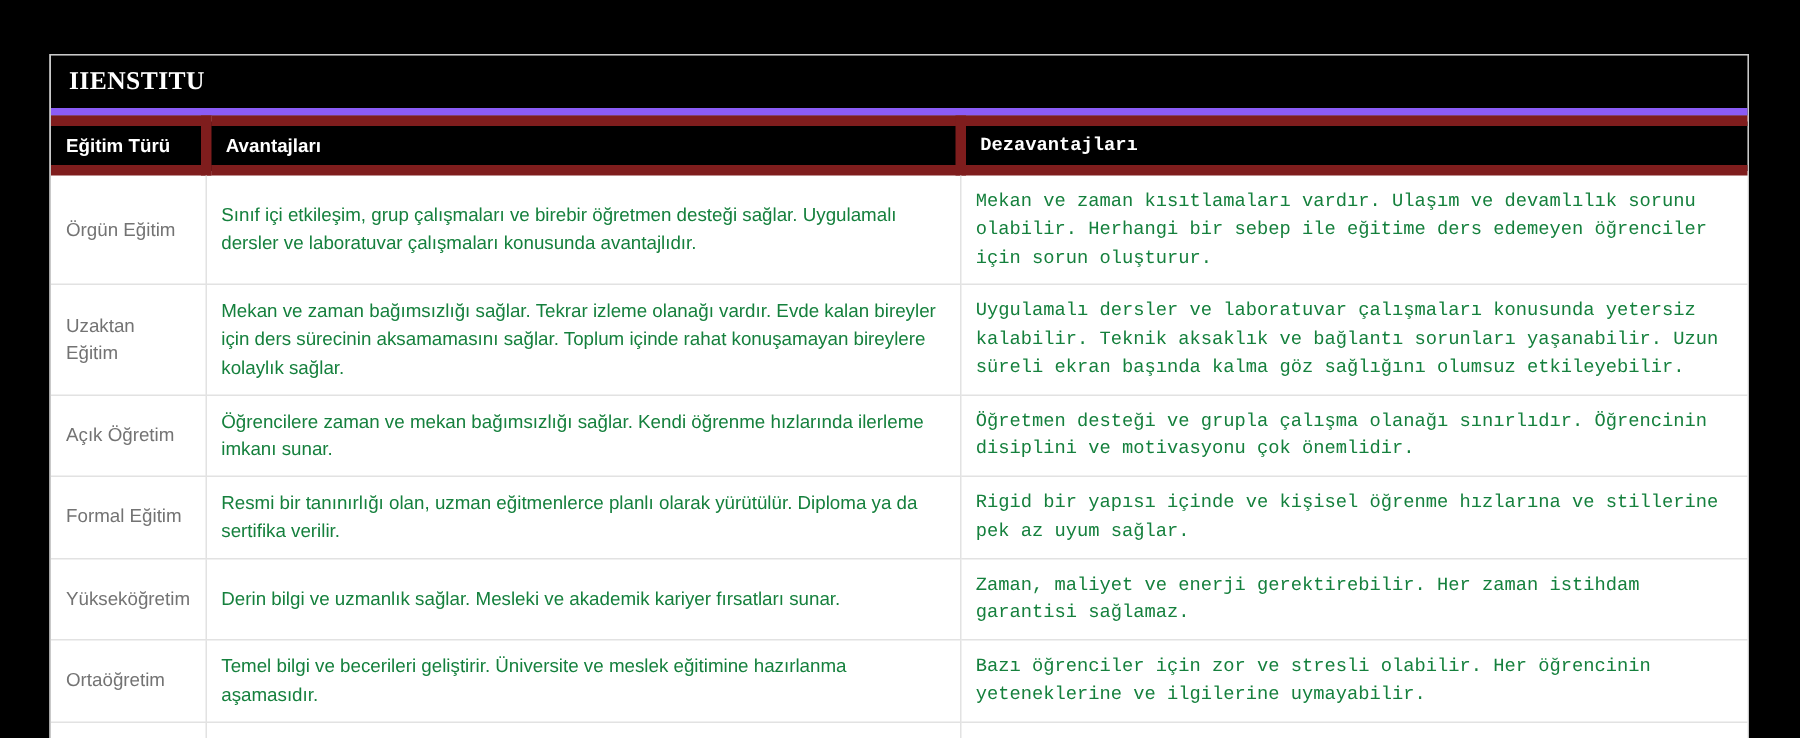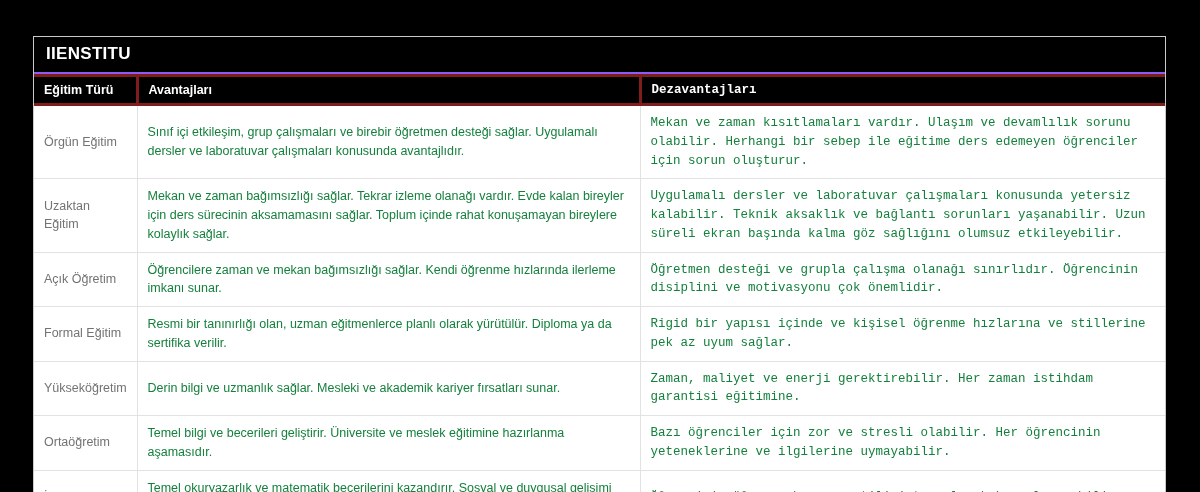--- a/index.html
+++ b/index.html
@@ -24,37 +24,38 @@
     border: 1px solid #c9c9c9;
     background: #ffffff;
   }
   .title-bar {
     background: #000000;
     color: #ffffff;
     font-size: 17px;
     font-weight: 700;
     letter-spacing: 0.3px;
     padding: 7px 12px 8px 12px;
-    border-bottom: 2px solid #8b5cf6;
+    border-bottom: 5px solid #8b5cf6;
+    font-family: Liberation Serif, serif;
   }
   table.edu {
     width: 100%;
     border-collapse: collapse;
     table-layout: fixed;
   }
   table.edu col.c-type { width: 103px; }
   table.edu col.c-adv  { width: 503px; }
   table.edu th {
     background: #000000;
     color: #ffffff;
     font-size: 12.5px;
     font-weight: 700;
     text-align: left;
     padding: 6px 10px;
-    border: 3px solid #7f1d1d;
+    border: 7px solid #7f1d1d;
   }
   table.edu td {
     background: #ffffff;
     color: #15803d;
     font-size: 12.5px;
     line-height: 1.5;
     padding: 8px 10px;
     border: 1px solid #e2e2e2;
     vertical-align: middle;
   }
@@ -104,21 +105,21 @@
           <td>Öğretmen desteği ve grupla çalışma olanağı sınırlıdır. Öğrencinin disiplini ve motivasyonu çok önemlidir.</td>
         </tr>
         <tr>
           <td class="type-cell">Formal Eğitim</td>
           <td>Resmi bir tanınırlığı olan, uzman eğitmenlerce planlı olarak yürütülür. Diploma ya da sertifika verilir.</td>
           <td>Rigid bir yapısı içinde ve kişisel öğrenme hızlarına ve stillerine pek az uyum sağlar.</td>
         </tr>
         <tr>
           <td class="type-cell">Yükseköğretim</td>
           <td>Derin bilgi ve uzmanlık sağlar. Mesleki ve akademik kariyer fırsatları sunar.</td>
-          <td>Zaman, maliyet ve enerji gerektirebilir. Her zaman istihdam garantisi eğitimine.</td>
+          <td>Zaman, maliyet ve enerji gerektirebilir. Her zaman istihdam garantisi sağlamaz.</td>
         </tr>
         <tr>
           <td class="type-cell">Ortaöğretim</td>
           <td>Temel bilgi ve becerileri geliştirir. Üniversite ve meslek eğitimine hazırlanma aşamasıdır.</td>
           <td>Bazı öğrenciler için zor ve stresli olabilir. Her öğrencinin yeteneklerine ve ilgilerine uymayabilir.</td>
         </tr>
         <tr>
           <td class="type-cell">İlköğretim</td>
           <td>Temel okuryazarlık ve matematik becerilerini kazandırır. Sosyal ve duygusal gelişimi destekler.</td>
           <td>Öğrencinin öğrenme hızı ve stilini tam olarak karşılamayabilir.</td>

